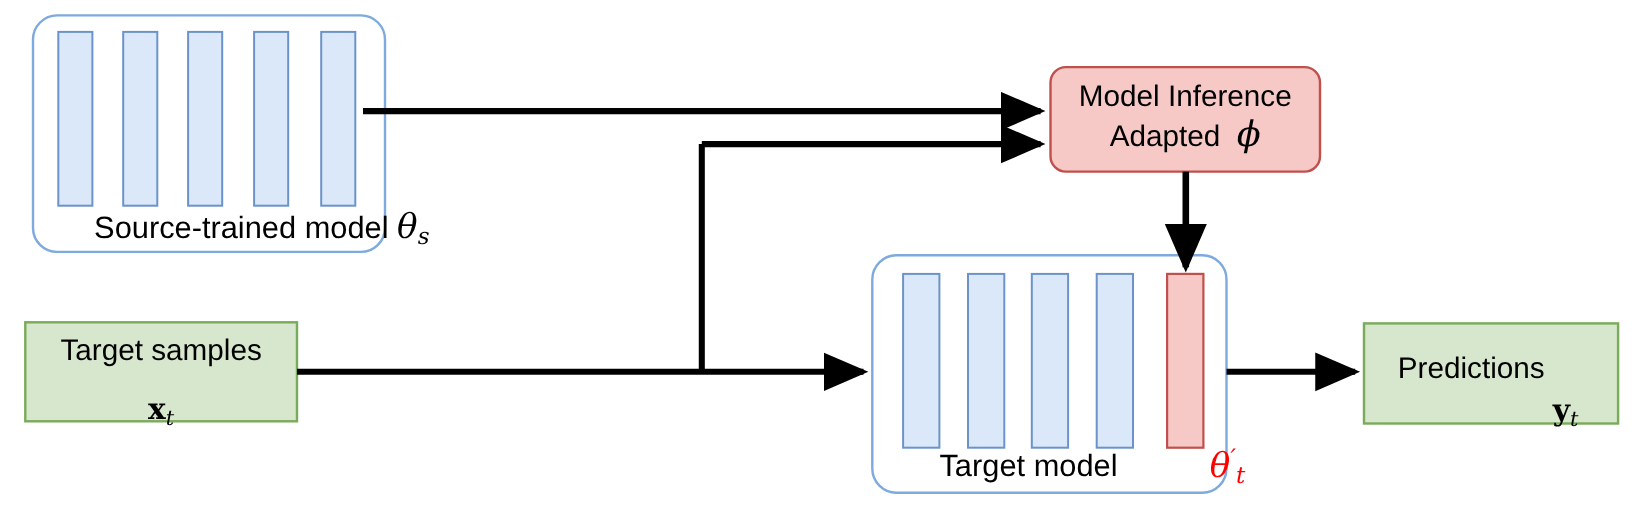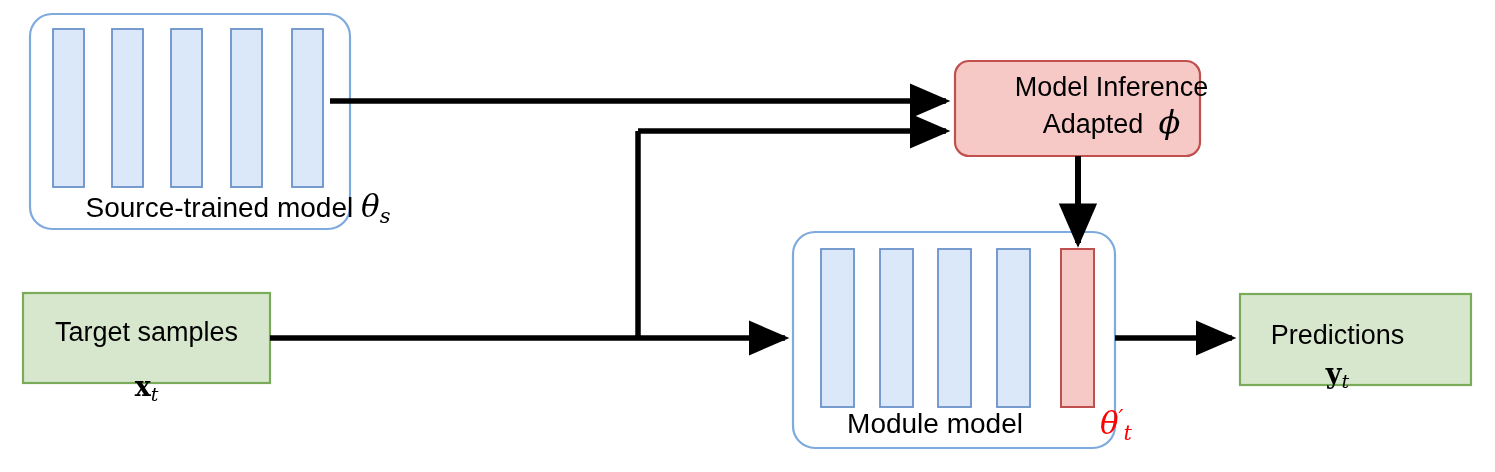--- a/index.html
+++ b/index.html
@@ -107,42 +107,42 @@
 
     <path d="M270,338 L785,338" stroke="#000000" stroke-width="5.5" fill="none" marker-end="url(#arrowhead)"></path>
 
     <path d="M1115,338 L1232,338" stroke="#000000" stroke-width="5.5" fill="none" marker-end="url(#arrowhead)"></path>
   </svg>
 
   <div class="lbl" style="left:30px; top:188px; width:320px; font-size:28px;margin-left:48px;">
     <span>Source-trained model</span><span>&nbsp;</span><span class="mathi" style="font-size:31px;">θ</span><span class="sub" style="font-size:21px;">s</span>
   </div>
 
-  <div class="lbl" style="left:989px; top:72px; width:245px; font-size:27px;">
+  <div class="lbl" style="left:955px; top:72px; width:245px; font-size:27px;">
     <div>Model Inference</div>
     <div>
       <span>Adapted</span><span>&nbsp;&nbsp;</span><span class="mathi" style="font-size:32px;">ϕ</span>
     </div>
   </div>
 
-  <div class="lbl" style="left:23px; top:317px; width:247px; font-size:27px;">
+  <div class="lbl" style="left:23px; top:303px; width:247px; font-size:27px;">
     <div>Target samples</div>
     <div style="margin-top:22px;">
       <span class="mathb" style="font-size:27px;">x</span><span class="sub" style="font-size:19px;">t</span>
     </div>
   </div>
 
   <div class="lbl" style="left:800px; top:407px; width:270px; font-size:28px;">
-    <span>Module model</span>
+    <span>Target model</span>
   </div>
 
   <div class="lbl red" style="left:1052px; top:405px; width:80px; font-size:28px; text-align:right;">
     <span class="mathi" style="font-size:31px;">θ</span><span class="prime" style="font-size:22px;">′</span><span class="sub" style="font-size:21px;">t</span>
   </div>
 
   <div class="lbl" style="left:1240px; top:320px; width:195px; font-size:27px;">
     <div>Predictions</div>
-    <div style="margin-top:6px;">
+    <div style="margin-top:6px;text-align:right;">
       <span class="mathb" style="font-size:27px;">y</span><span class="sub" style="font-size:19px;">t</span>
     </div>
   </div>
 
 </div>
 
 </body></html>

